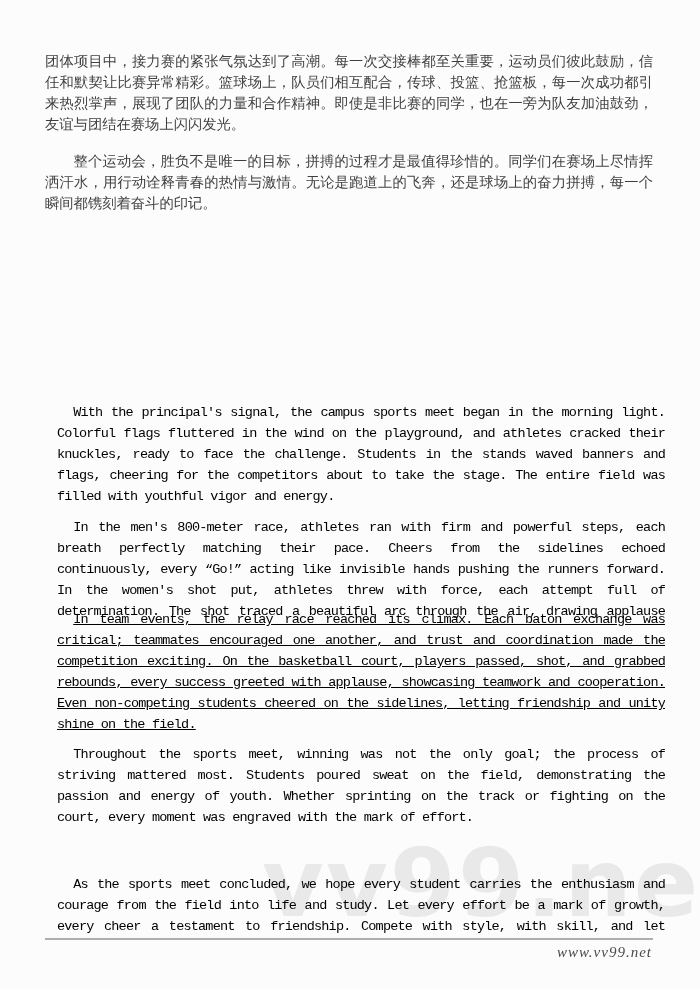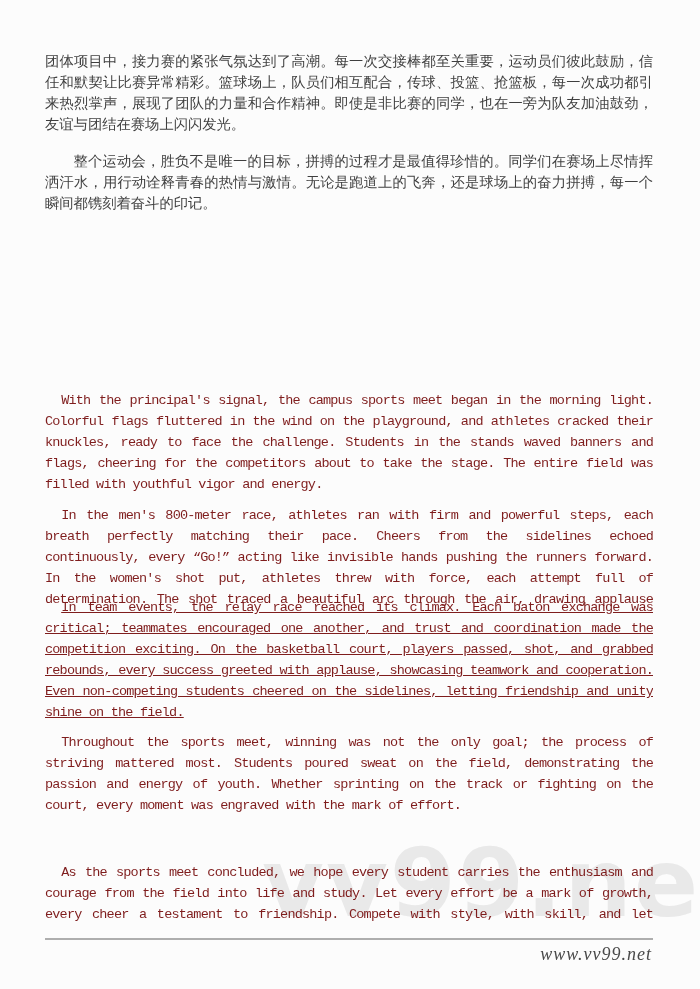--- a/index.html
+++ b/index.html
@@ -59,26 +59,26 @@
     font-size: 19px;
     letter-spacing: 0.5px;
     color: #2c2c2c;
   }
 
   
   .en-p {
     position: absolute;
     left: 45px;
     width: 608px;
-    margin: 0;
+    margin: 12px;
     font-family: "Liberation Mono", monospace;
     font-size: 13.5px;
     letter-spacing: -0.8px;
     line-height: 21px;
-    color: #7f1d1d;
+    color: #000000;
     text-align: justify;
     text-indent: 2ch;
     overflow: hidden;
   }
   #en-p1 { top: 390px; height: 107px; }
   #en-p2 { top: 505px; height: 107px; }
   #en-p3 { top: 597px; height: 128px; text-decoration: underline; }
   #en-p4 { top: 732px; height: 86px;  }
   #en-p5 { top: 862px; height: 65px;  }
 
@@ -90,21 +90,21 @@
     width: 608px;
     height: 2px;
     background: #aeaeae;
   }
   .footer-text {
     position: absolute;
     right: 48px;
     top: 944px;
     font-family: "Liberation Serif", serif;
     font-style: italic;
-    font-size: 18px;
+    font-size: 15px;
     letter-spacing: 1px;
     color: #4a4a4a;
     margin-left: 40px;
   }
 </style>
 </head>
 <body>
 
 <div class="page">
 

